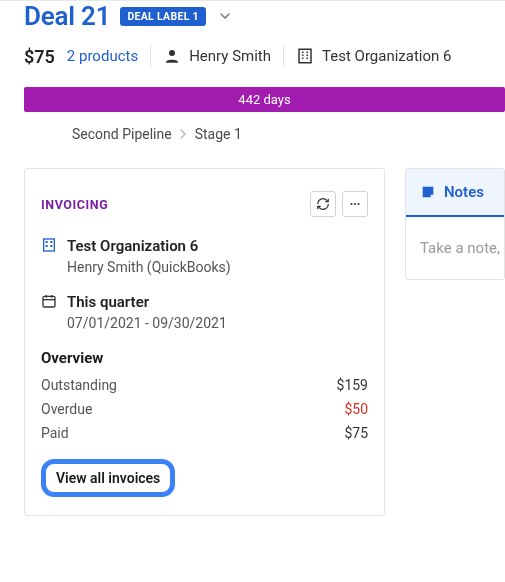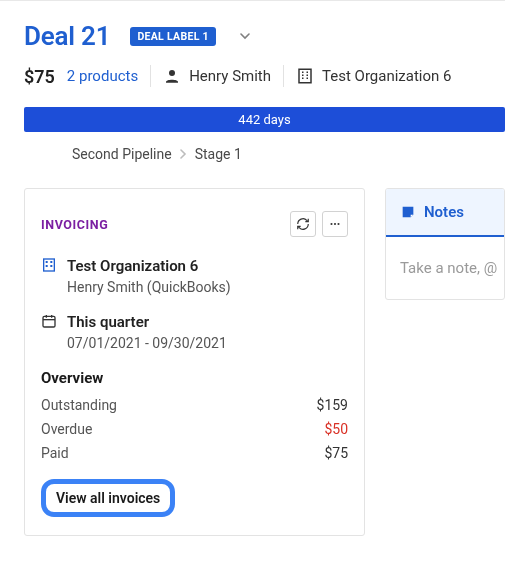--- a/index.html
+++ b/index.html
@@ -9,22 +9,21 @@
     background: #fff;
     color: #1a1a1a;
     width: 505px;
   }
   .top-border { border-top: 1px solid #e8e8e8; }
   .page { padding: 0 0 0 24px; }
 
   .deal-header-row {
     display: flex;
     align-items: center;
-    gap: 20px;
-    padding-top: 20px;
+    gap: 10px;
   }
   .deal-title {
     color: #1f5fd0;
     font-size: 26px;
     font-weight: 600;
     letter-spacing: -0.2px;
   }
   .deal-label {
     background: #1f5fd0;
     color: #fff;
@@ -66,21 +65,21 @@
     align-items: flex-start;
     gap: 8px;
     font-size: 15px;
     color: #333;
     white-space: nowrap;
   }
   .icon svg { display: block; }
 
   .days-bar {
     margin-top: 20px;
-    background: #1d4ed8;
+    background: #a21caf;
     color: #fff;
     font-size: 13px;
     text-align: center;
     padding: 5px 0;
     border-radius: 2px;
     margin-right: 0;
     width: calc(100% - 0px);
   }
 
   .breadcrumb {
@@ -161,21 +160,21 @@
     font-weight: 600;
     padding: 6px 10px;
     background: #fff;
     cursor: pointer;
   }
 
   .notes-panel {
     border: 1px solid #e3e3e3;
     border-radius: 3px;
     background: #fff;
-    width: 120px;
+    width: 100px;
     overflow: hidden;
     flex-shrink: 0;
   }
   .notes-tab {
     display: flex;
     align-items: center;
     gap: 8px;
     padding: 14px 14px;
     background: #eef5ff;
     border-bottom: 2px solid #1f5fd0;

